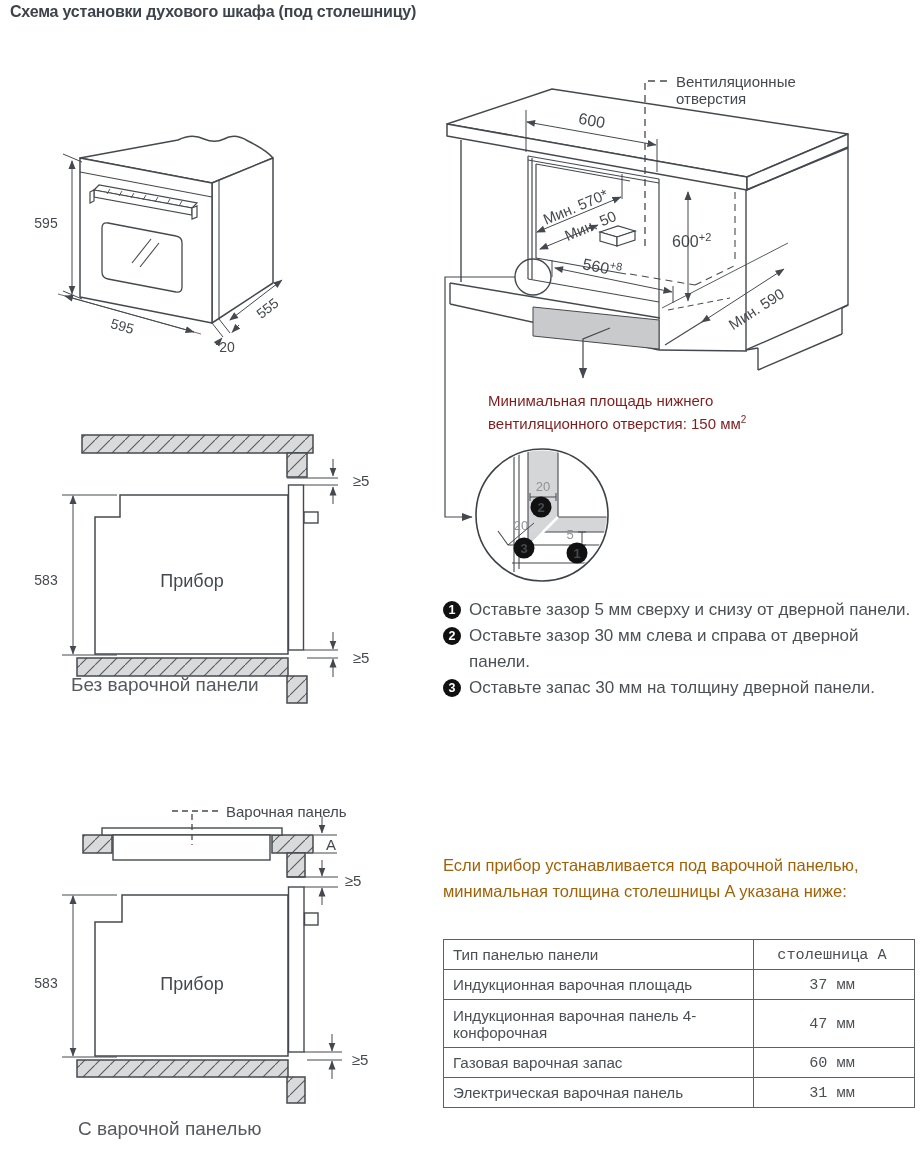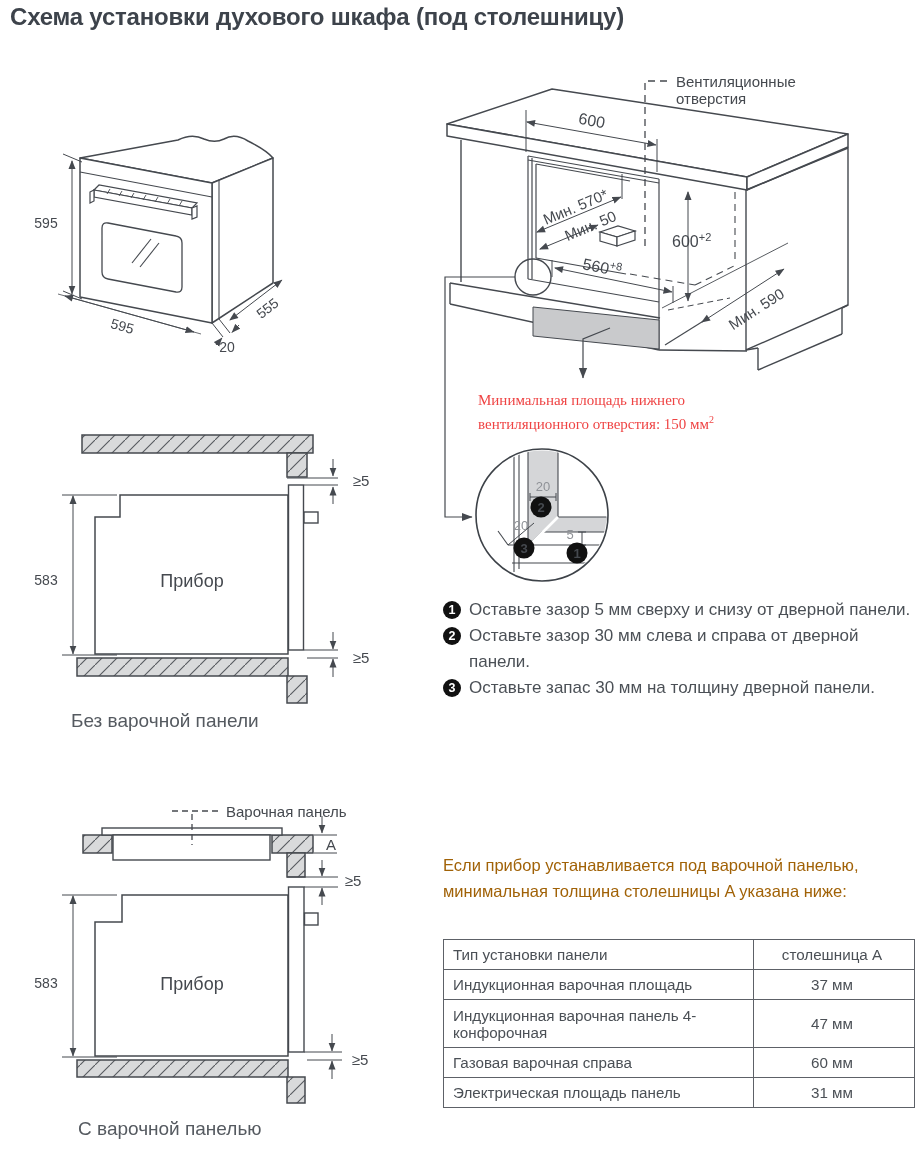--- a/index.html
+++ b/index.html
@@ -1,40 +1,40 @@
 <!DOCTYPE html>
 <html><head>
 <meta charset="utf-8">
 <style>
   html,body{margin:0;padding:0;background:#fff;}
   #page{position:relative;width:921px;height:1160px;background:#fff;overflow:hidden;
         font-family:"Liberation Sans","DejaVu Sans",sans-serif;color:#4b5056;}
   .abs{position:absolute;}
-  #title{left:10px;top:3px;width:900px;font-size:24px;font-weight:bold;color:#3d434b;letter-spacing:-0.2px;}
+  #title{left:10px;top:3px;width:900px;font-size:16px;font-weight:bold;color:#3d434b;letter-spacing:-0.2px;}
   svg{position:absolute;overflow:visible;}
   svg text{font-family:"Liberation Sans","DejaVu Sans",sans-serif;fill:#45494f;}
   .dimtxt{font-size:14px;}
   .dimtxt15{font-size:15px;}
   .dimtxt16{font-size:16px;}
   .muted{fill:#8f9297;}
   .devtxt{font-size:18px;}
-  .note{left:478px;top:391px;font-size:15px;line-height:19px;color:#ef4444;font-family:Liberation Serif, serif;}
+  .note{left:488px;top:391px;font-size:15px;line-height:19px;color:#7f1d1d;}
   .note sup{font-size:10px;}
   #notes-list{left:443px;top:597px;width:478px;font-size:17px;line-height:26px;color:#4b5056;}
   .note-item{display:flex;margin:0 0 0 0;}
   .note-marker{flex:0 0 18px;width:18px;height:18px;margin:4px 8px 0 0;background:#111;color:#fff;
                border-radius:50%;font-size:12.5px;font-weight:bold;text-align:center;line-height:18px;}
   .caption{font-size:19px;color:#555a60;}
-  #cap1{left:71px;top:710px;}
+  #cap1{left:71px;top:674px;}
   #cap2{left:71px;top:1118px;margin-left:7px;}
   #hob-par{left:443px;top:852px;width:478px;font-size:16.5px;line-height:26px;color:#a16207;}
   #spec-table{left:443px;top:939px;width:472px;border-collapse:collapse;font-size:15.2px;color:#4b5056;}
   #spec-table td,#spec-table th{border:1.5px solid #5d6167;font-weight:normal;text-align:left;
         padding:3px 6px 3px 9px;vertical-align:middle;}
-  #spec-table .val{width:152px;text-align:center;padding-left:2px;}
+  #spec-table .val{width:152px;text-align:center;padding-left:2px;font-family:Liberation Mono, monospace;}
   #spec-table tr{height:30px;}
 </style>
 </head>
 <body>
 
 <div id="page">
 
   <div id="title" class="abs">Схема установки духового шкафа (под столешницу)</div>
 
   <svg class="abs" style="left:20px;top:115px;" width="330" height="250" viewBox="0 0 330 250">
@@ -339,35 +339,35 @@
     <text class="dimtxt" x="26" y="193" text-anchor="middle">583</text>
     <text class="devtxt" x="172" y="195" text-anchor="middle">Прибор</text>
   </svg>
   <div id="cap2" class="abs caption">С варочной панелью</div>
 
   <div id="hob-par" class="abs">Если прибор устанавливается под варочной панелью, минимальная толщина столешницы A указана ниже:</div>
 
   <table id="spec-table" class="abs">
     <tbody>
       <tr>
-        <th>Тип установки панели</th>
+        <th>Тип панелью панели</th>
         <th class="val">столешница A</th>
       </tr>
       <tr>
         <td>Индукционная варочная площадь</td>
         <td class="val">37 мм</td>
       </tr>
       <tr style="height:48px;">
         <td>Индукционная варочная панель 4-конфорочная</td>
         <td class="val">47 мм</td>
       </tr>
       <tr>
-        <td>Газовая варочная справа</td>
+        <td>Газовая варочная запас</td>
         <td class="val">60 мм</td>
       </tr>
       <tr>
-        <td>Электрическая площадь панель</td>
+        <td>Электрическая варочная панель</td>
         <td class="val">31 мм</td>
       </tr>
     </tbody>
   </table>
 
 </div>
 
 </body></html>

